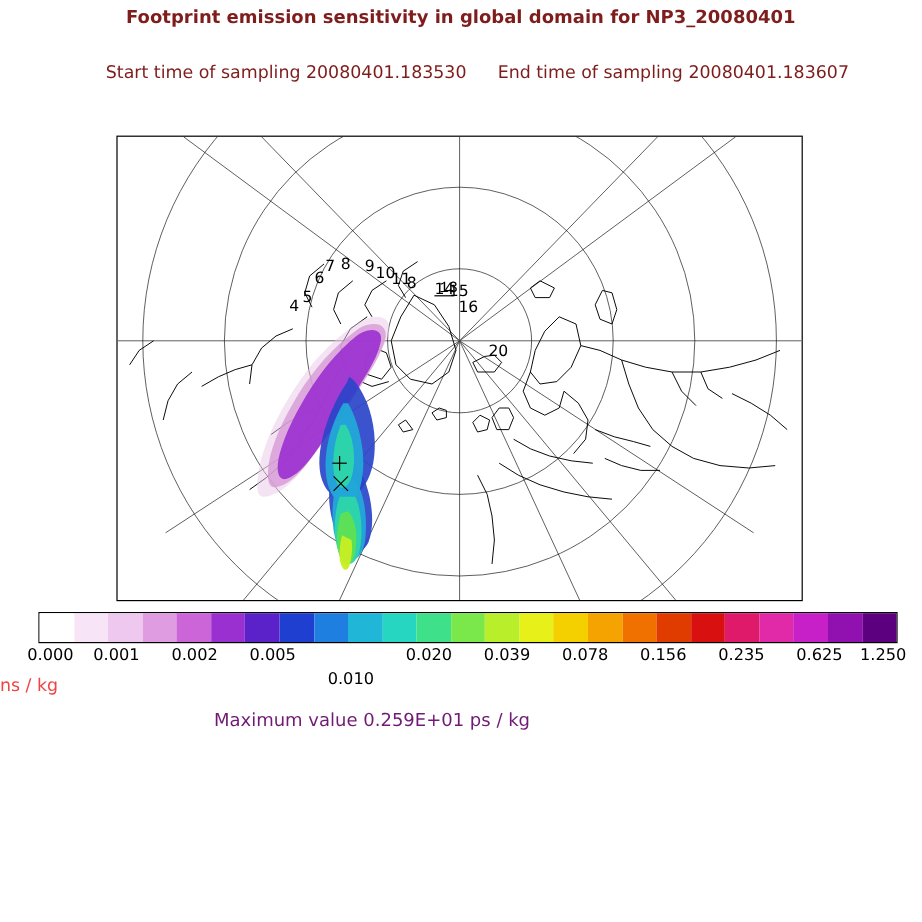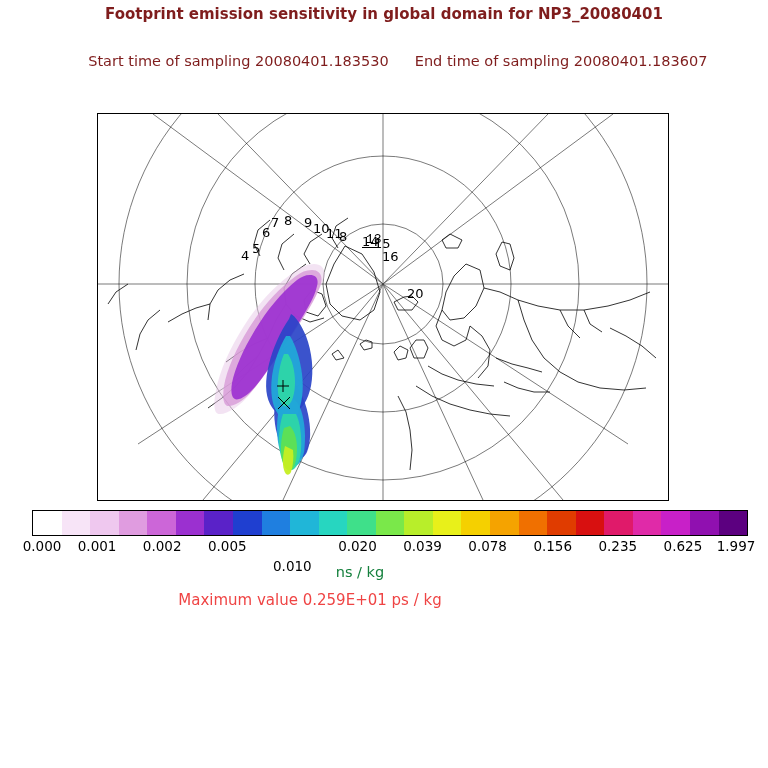--- a/index.html
+++ b/index.html
@@ -87,32 +87,32 @@
     position: absolute;
     top: 0;
     transform: translateX(-50%);
     white-space: nowrap;
   }
   .cbar-unit {
     position: absolute;
     left: 0;
     top: 564px;
     width: 720px;
-    text-align: center;
+    text-align: left;
     font-size: 14.5px;
-    color: #15803d;
+    color: #ef4444;
   }
   .maxval {
     position: absolute;
     left: 0;
     top: 591px;
     width: 620px;
     text-align: center;
     font-size: 15px;
-    color: #ef4444;
+    color: #701a75;
   }
   
   .clabel {
     position: absolute;
     font-size: 13px;
     color: #000000;
     font-family: "DejaVu Sans", sans-serif;
     white-space: nowrap;
   }
 </style>
@@ -290,20 +290,20 @@
       <span style="left: 97.0909px;">0.001</span>
       <span style="left: 162.182px;">0.002</span>
       <span style="left: 227.273px;">0.005</span>
       <span style="left: 292.364px; margin-top: 20px;">0.010</span>
       <span style="left: 357.455px;">0.020</span>
       <span style="left: 422.545px;">0.039</span>
       <span style="left: 487.636px;">0.078</span>
       <span style="left: 552.727px; text-align: center;">0.156</span>
       <span style="left: 617.818px;">0.235</span>
       <span style="left: 682.909px;">0.625</span>
-      <span style="left: 736px;">1.997</span>
+      <span style="left: 736px;">1.250</span>
     </div>
 
   <div class="cbar-unit">ns / kg</div>
 
   <div class="maxval">Maximum value  0.259E+01 ps / kg</div>
 
 </div>
 
 </body></html>

